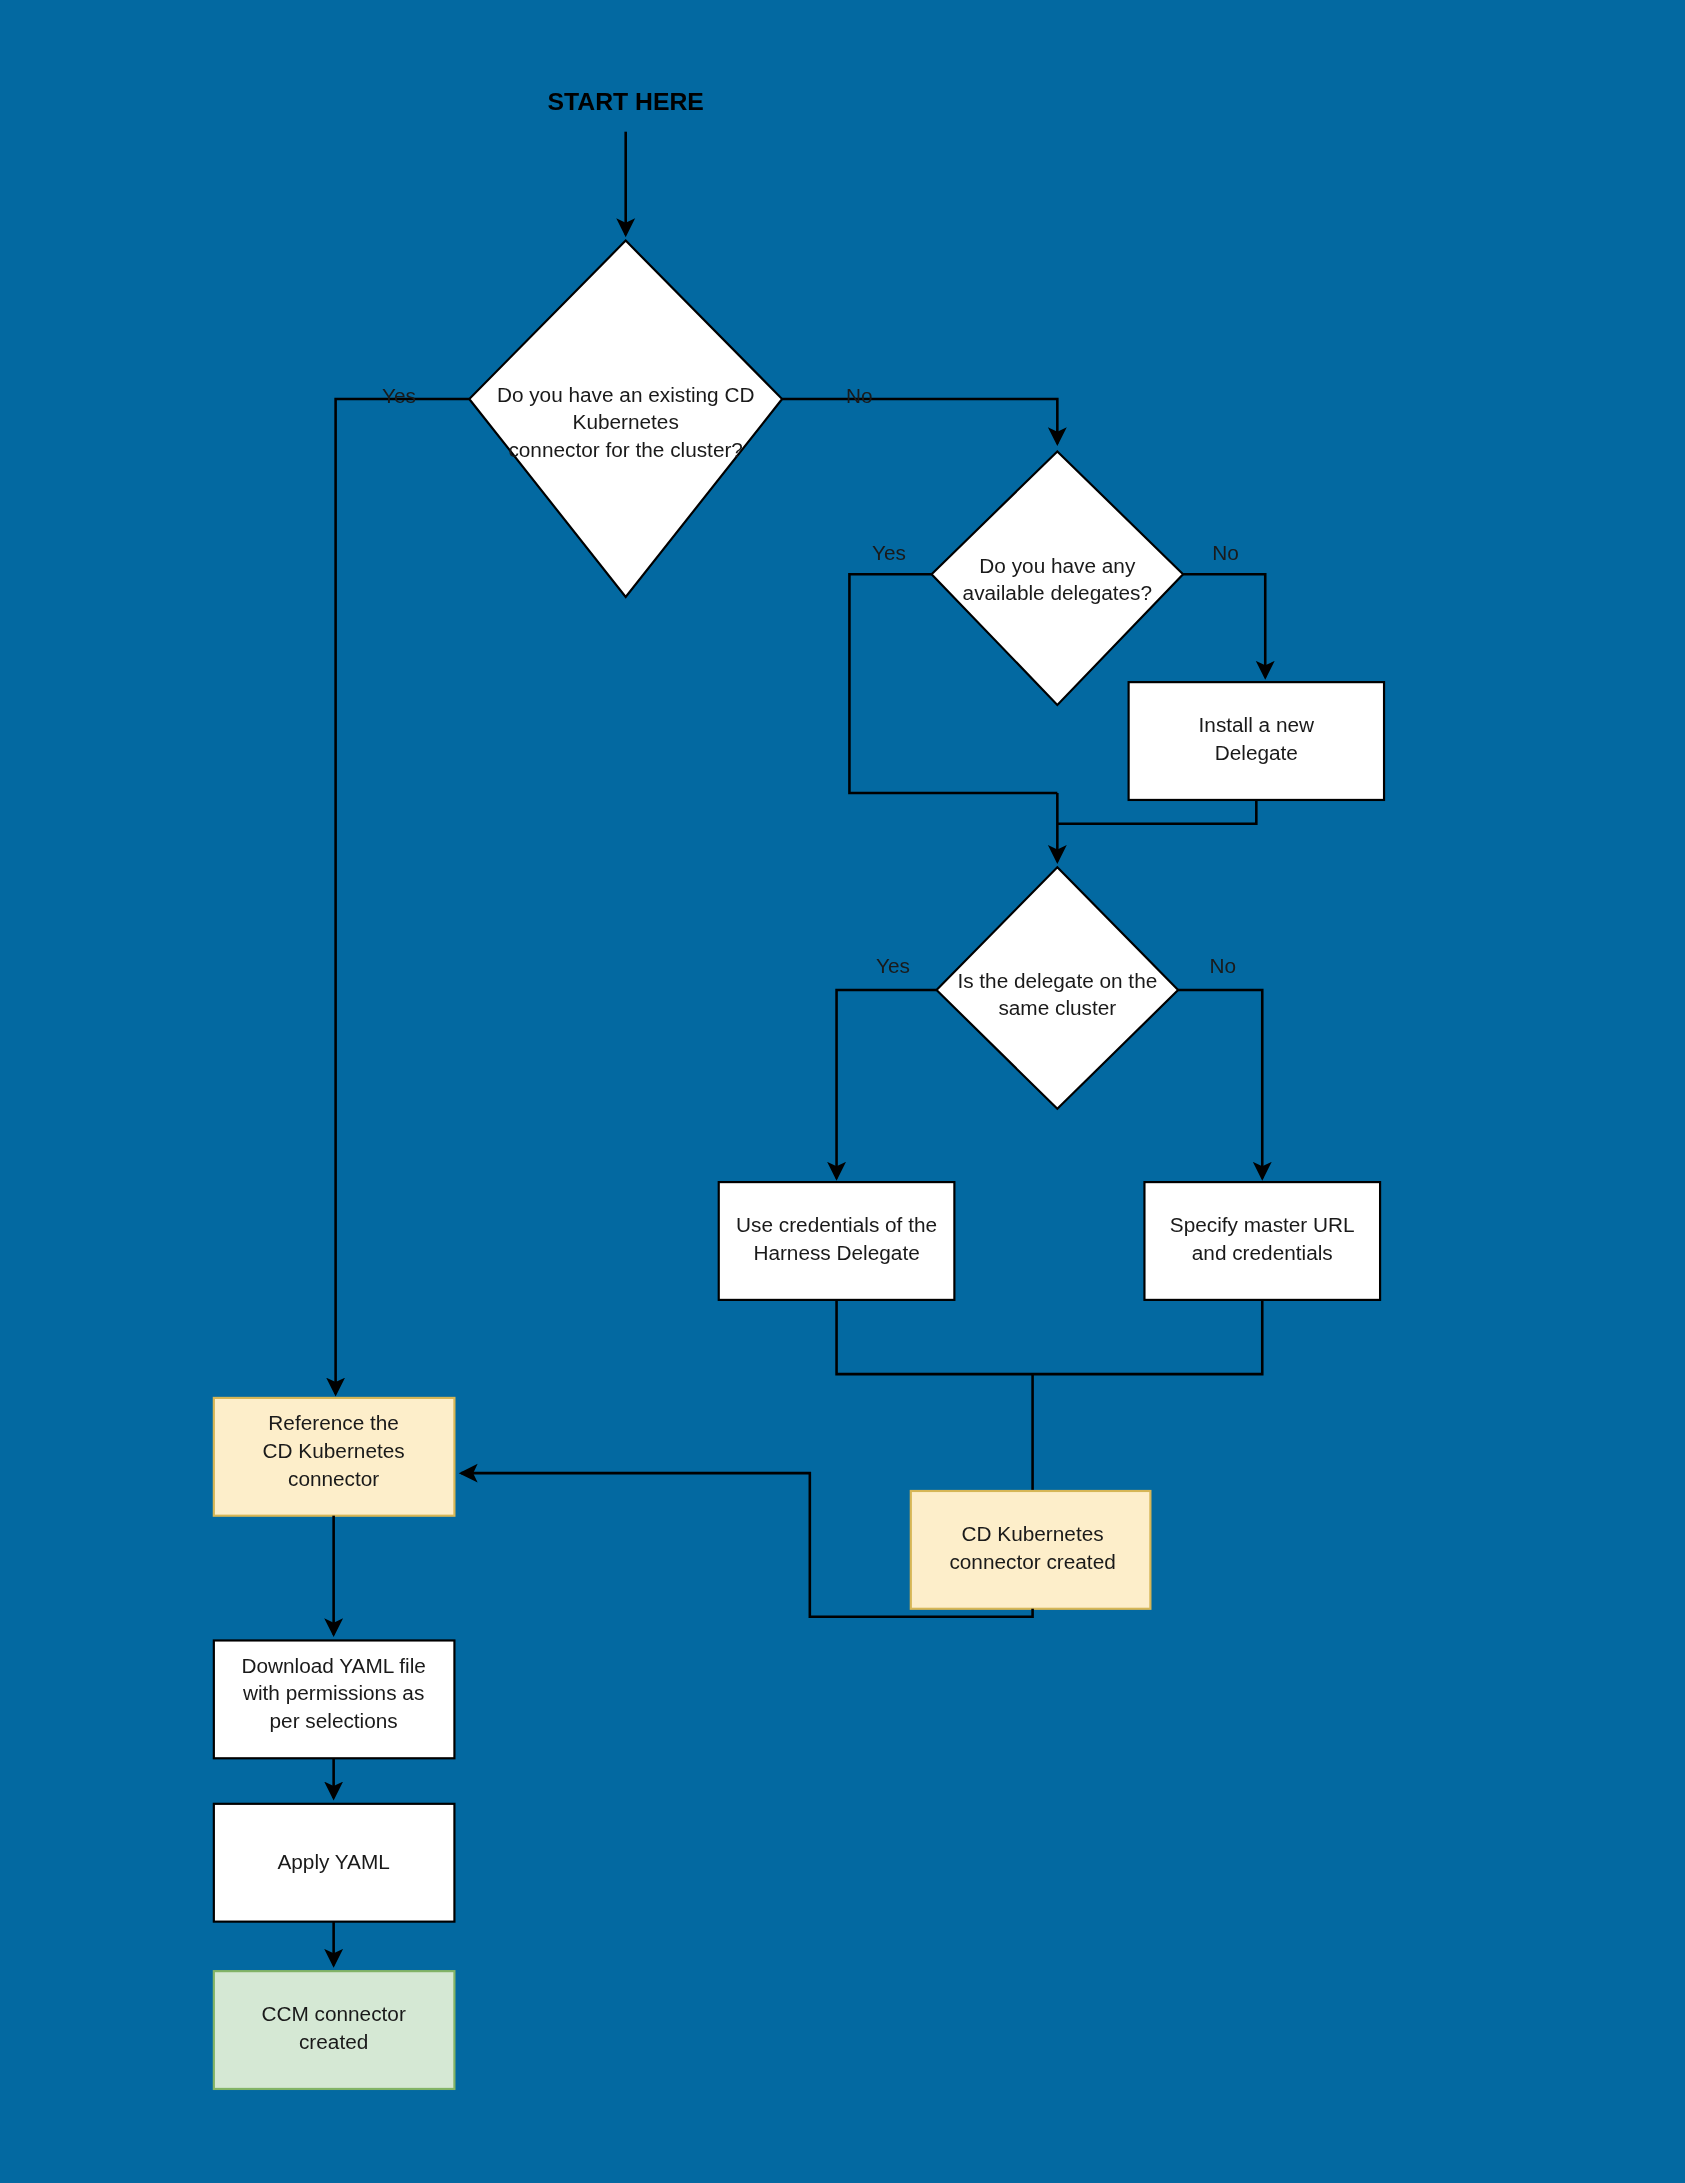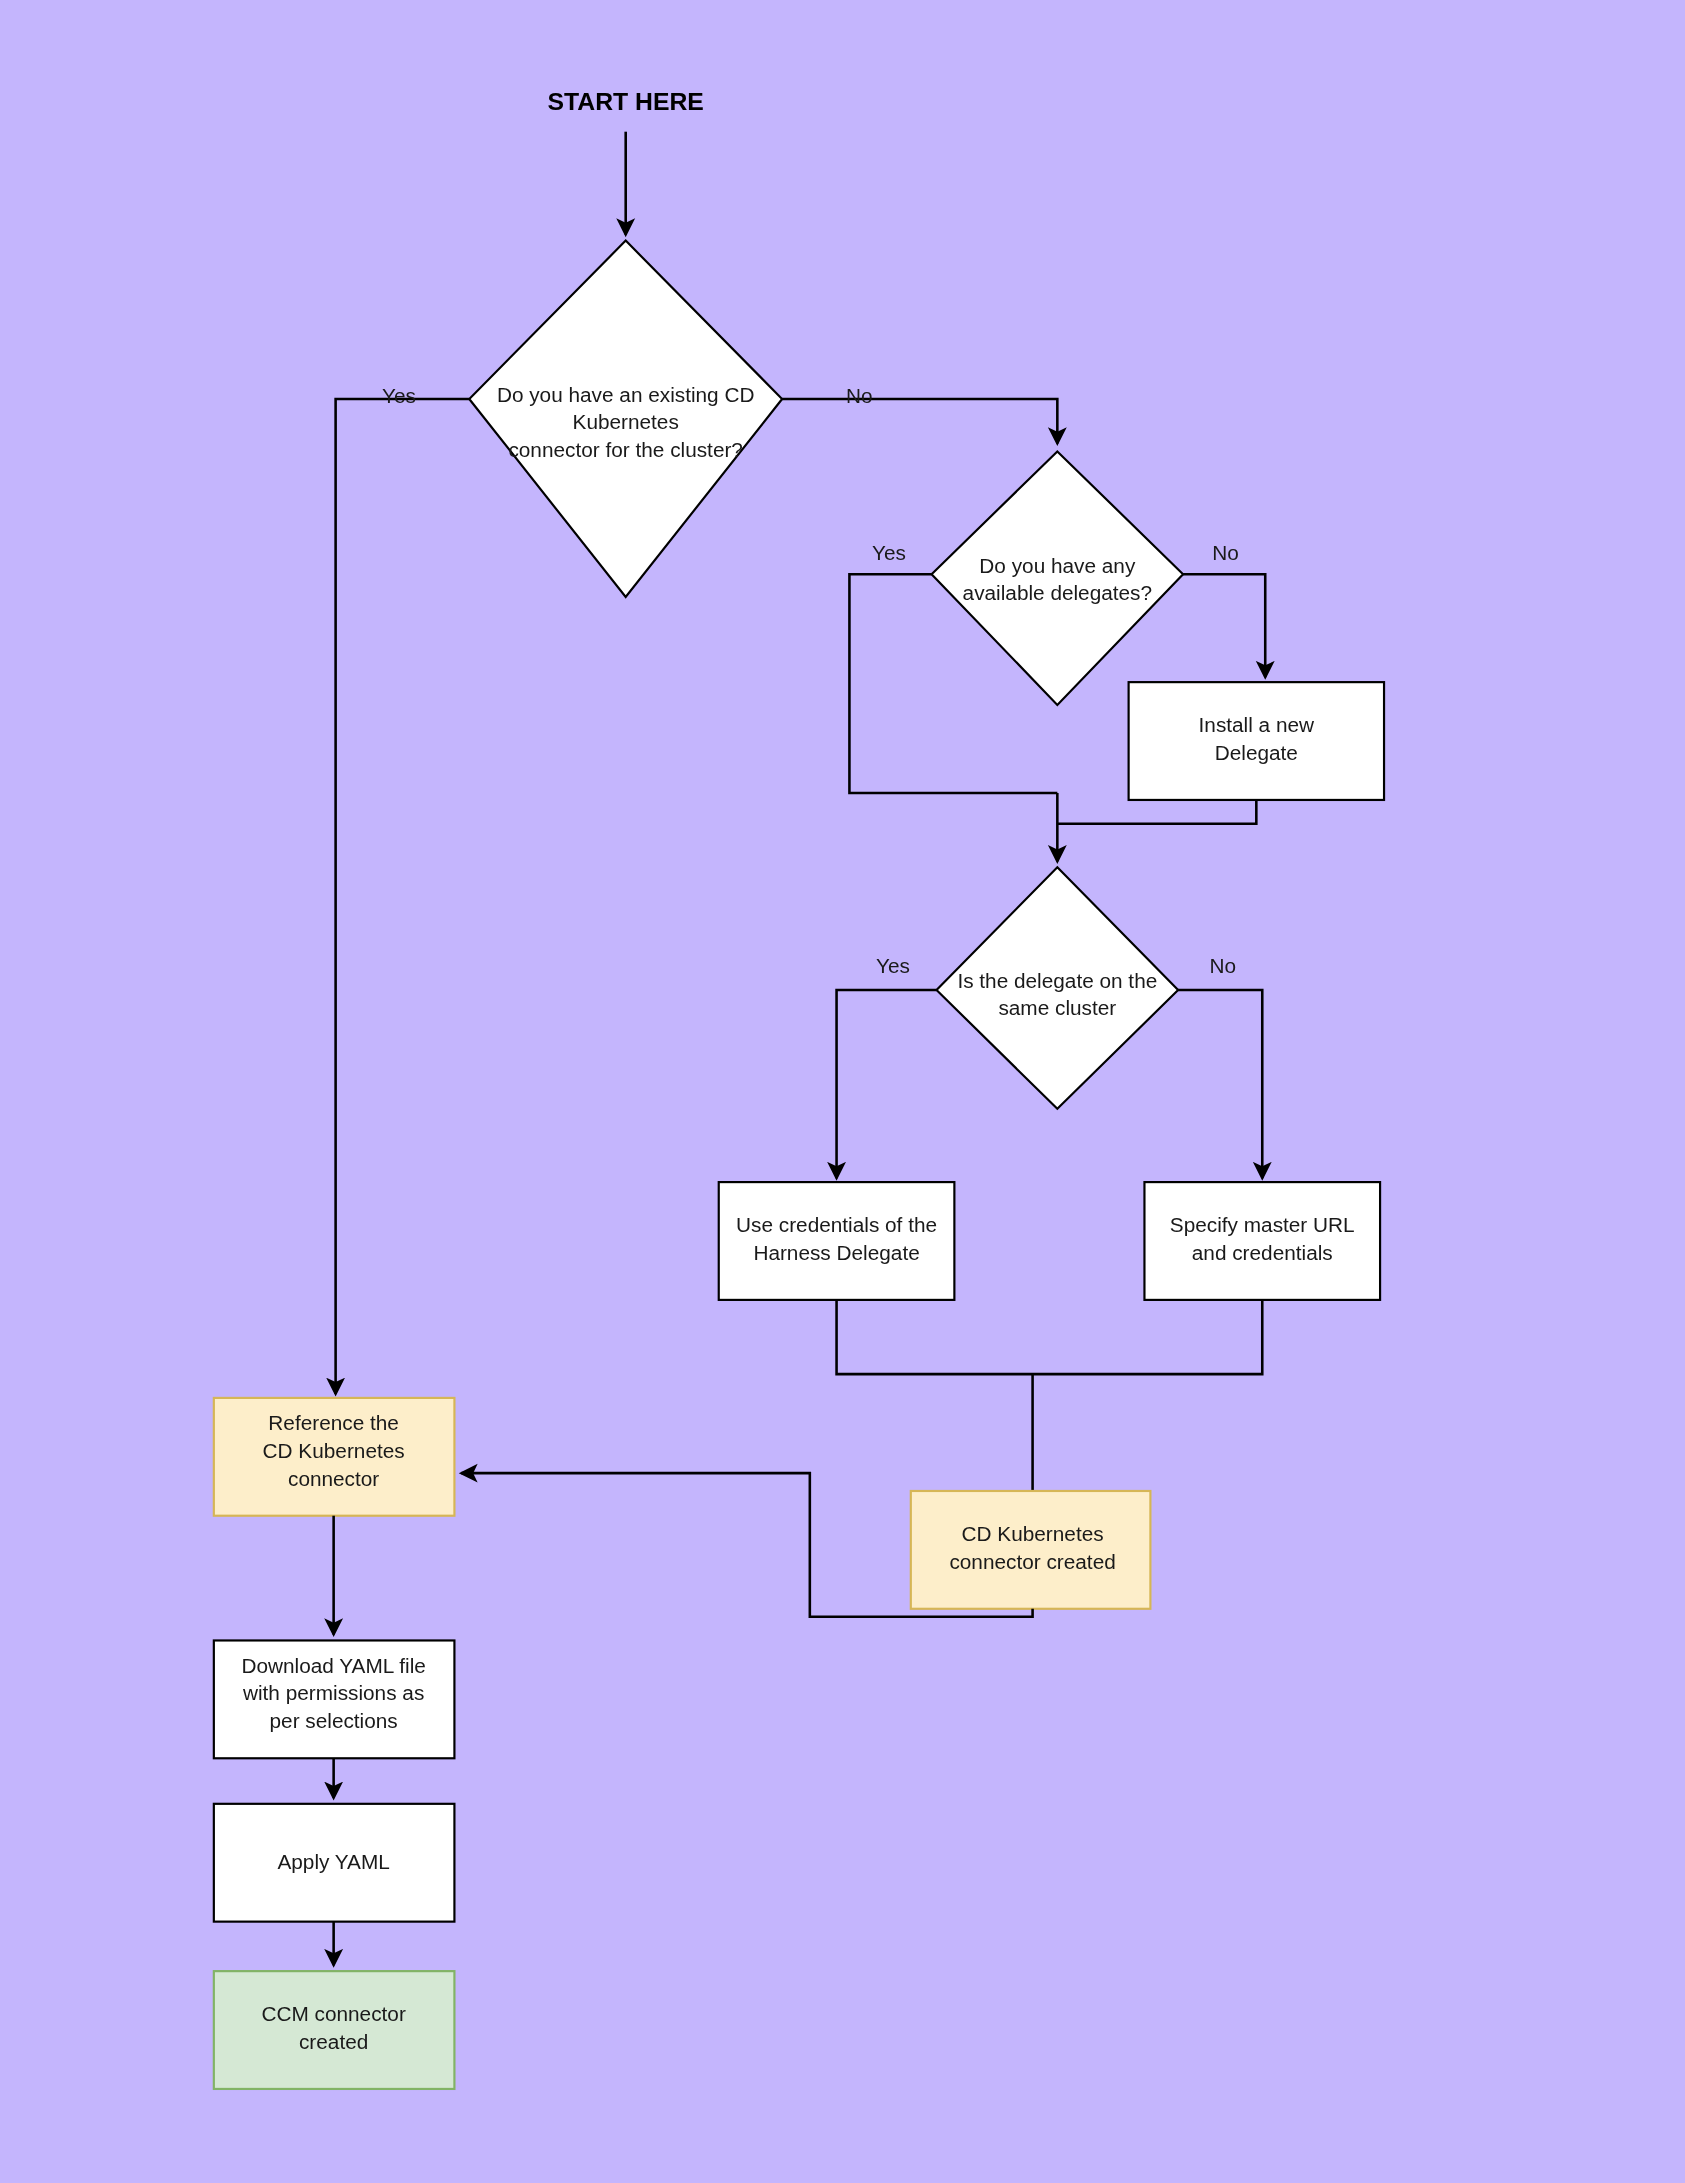--- a/index.html
+++ b/index.html
@@ -4,21 +4,21 @@
 <style>
   html, body {
     margin: 0;
     padding: 0;
     background: #ffffff;
   }
   #page {
     position: relative;
     width: 1685px;
     height: 2184px;
-    background: #c4b5fd;
+    background: #0369a1;
     font-family: "Liberation Sans", sans-serif;
   }
   svg#flow {
     position: absolute;
     top: 0;
     left: 0;
     width: 1685px;
     height: 2184px;
     display: block;
   }

